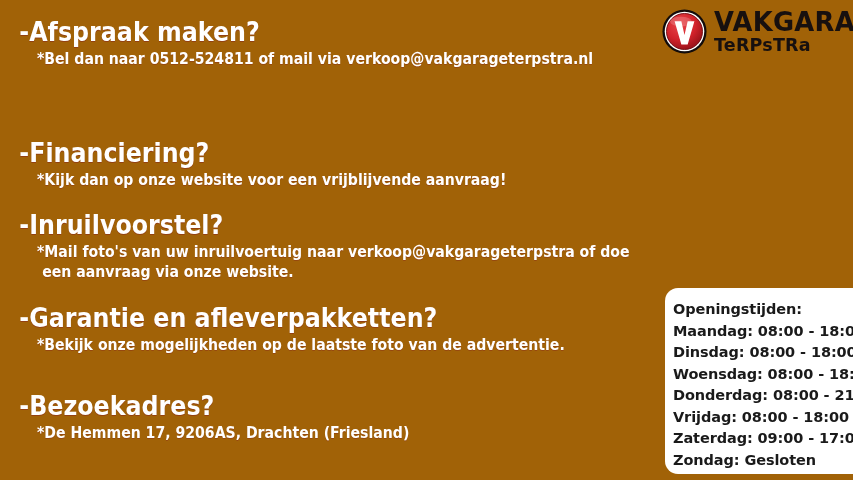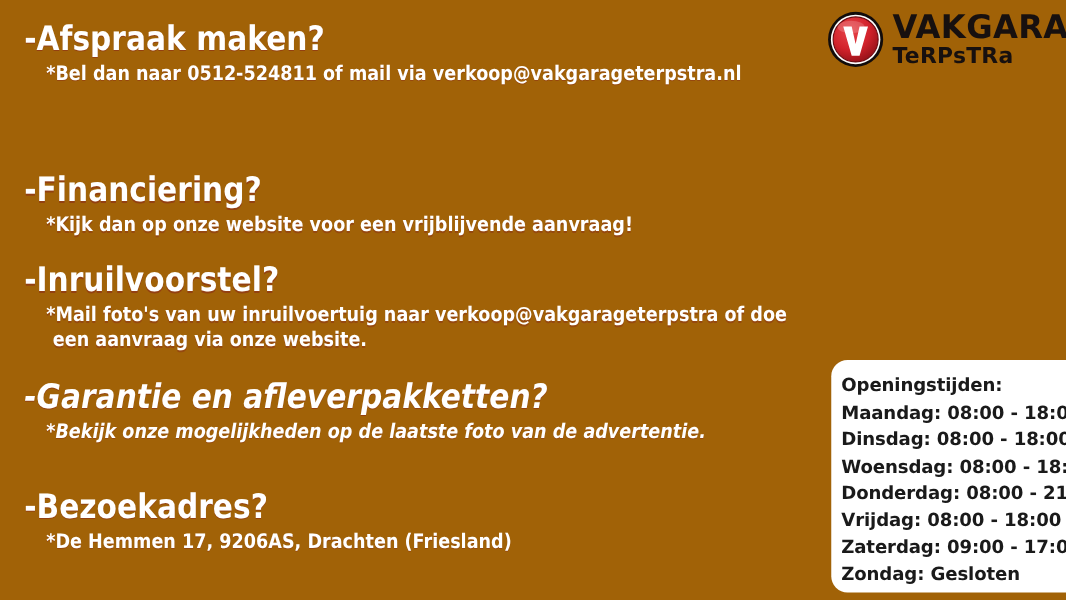--- a/index.html
+++ b/index.html
@@ -95,21 +95,21 @@
     white-space: nowrap;
     transform: scaleX(0.88);
     transform-origin: left center;
     text-shadow: 0 1px 0 rgba(130,25,32,0.35);
   }
   .q-sub.line2 { padding-top: 0; padding-left: 48px; }
 
   #block-0 { top: 17px; }
   #block-1 { top: 105px; margin-top: 33px; }
   #block-2 { top: 210px; }
-  #block-3 { top: 303px; font-style: italic; }
+  #block-3 { top: 303px; }
   #block-4 { top: 391px; }
 
   
   #hours-card {
     position: absolute;
     left: 665px;
     top: 288px;
     width: 208px;
     height: 186px;
     background: #ffffff;

